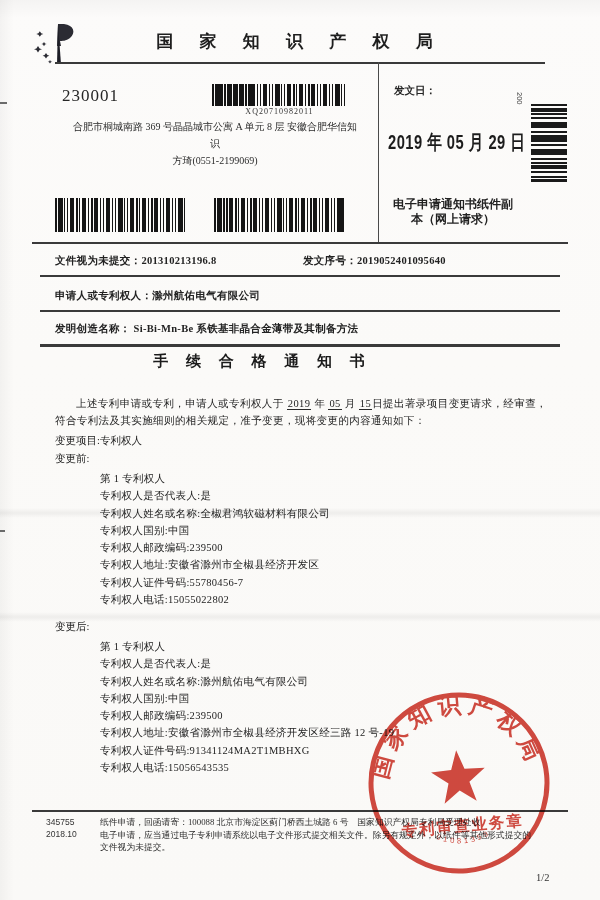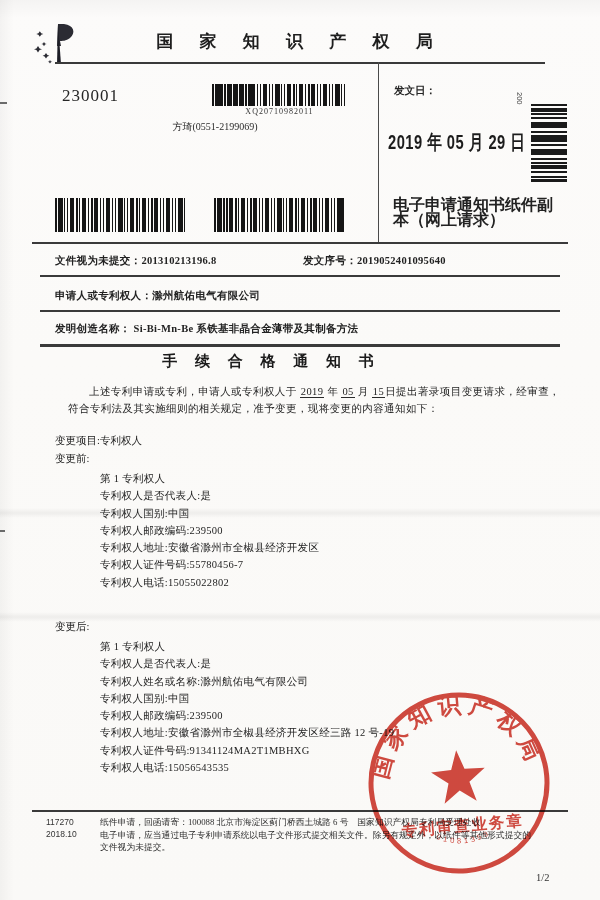--- a/index.html
+++ b/index.html
@@ -35,26 +35,26 @@
       repeating-linear-gradient(180deg,#1a1a1a 0 1px,rgba(0,0,0,0) 1px 9px),
       repeating-linear-gradient(180deg,rgba(0,0,0,0) 0 5px,#1a1a1a 5px 8px,rgba(0,0,0,0) 8px 14px);
   }
   .bc-caption{position:absolute;text-align:center;font-size:8px;letter-spacing:1px;color:#333;font-family:"Liberation Serif",serif;}
   .addr{position:absolute;left:70px;top:118px;width:290px;text-align:center;font-size:10px;line-height:17px;color:#2b2b2b;}
   .send-label{position:absolute;left:394px;top:84px;font-size:10.5px;font-weight:bold;}
   .date-stamp{position:absolute;left:388px;top:130px;font-size:16px;font-weight:bold;
     font-family:"Liberation Sans",sans-serif;transform:scale(0.92,1.25);transform-origin:left top;
     letter-spacing:0.5px;color:#1c1c1c;}
   .side-code{position:absolute;left:524px;top:92px;font-size:7.5px;color:#444;transform:rotate(90deg);transform-origin:left top;font-family:"Liberation Sans",sans-serif;}
-  .copy-note{position:absolute;left:393px;top:197px;font-size:16px;line-height:15px;font-weight:bold;color:#222;}
+  .copy-note{position:absolute;left:393px;top:197px;font-size:12px;line-height:15px;font-weight:bold;color:#222;text-align:center;}
   .meta{font-size:10.5px;font-weight:bold;color:#222;letter-spacing:0.3px;}
-  .title{position:absolute;left:9px;top:352px;width:525px;text-align:center;
+  .title{position:absolute;left:0;top:352px;width:525px;text-align:center;
     font-size:15px;font-weight:bold;letter-spacing:7px;color:#1b1b1b;}
-  .para{position:absolute;left:55px;top:384px;width:492px;font-size:10.5px;line-height:16.5px;
-    text-align:justify;text-indent:2em;color:#252525;letter-spacing:0.4px;margin-left:13px;}
+  .para{position:absolute;left:55px;top:396px;width:492px;font-size:10.5px;line-height:16.5px;
+    text-align:justify;text-indent:2em;color:#252525;letter-spacing:0.4px;}
   .u{border-bottom:1px solid #2a2a2a;padding:0 1px;}
   .label-line{font-size:10.5px;color:#232323;position:absolute;left:55px;}
   .rec{position:absolute;left:100px;font-size:10.5px;line-height:17.3px;color:#232323;letter-spacing:0.3px;}
   .footer-code{position:absolute;left:46px;top:816px;font-size:8.5px;line-height:12px;color:#333;font-family:"Liberation Sans",sans-serif;}
   .footer-text{position:absolute;left:100px;top:816px;width:460px;font-size:8.8px;line-height:12.5px;color:#2e2e2e;}
   .pagenum{position:absolute;left:536px;top:872px;font-size:10.5px;color:#333;}
   .stamp{position:absolute;left:366px;top:690px;mix-blend-mode:multiply;opacity:0.9;transform:rotate(-5deg);}
   .edge-mark{position:absolute;background:#6a6a6a;}
 </style>
 </head>
@@ -80,20 +80,21 @@
   </svg>
   <div class="agency">国 家 知 识 产 权 局</div>
   <div class="hr" style="left:55px;top:62px;width:490px;height:2px"></div>
   <div class="vr" style="left:378px;top:62px;height:180px"></div>
 
   <div class="code">230001</div>
   <div class="abs barcode" style="left:212px;top:84px;width:135px;height:22px"></div>
   <div class="bc-caption" style="left:212px;top:107px;width:135px">XQ20710982011</div>
 
   <div class="addr">
+    <div>合肥市桐城南路 369 号晶晶城市公寓 A 单元 8 层  安徽合肥华信知识</div>
     <div>方琦(0551-2199069)</div>
   </div>
 
   <div class="send-label">发文日：</div>
   <div class="date-stamp">2019 年 05 月 29 日</div>
   <div class="side-code">200</div>
   <div class="abs vbarcode" style="left:531px;top:104px;width:36px;height:80px"></div>
 
   <div class="abs barcode" style="left:55px;top:198px;width:130px;height:34px"></div>
   <div class="abs barcode" style="left:214px;top:198px;width:132px;height:34px"></div>
@@ -125,20 +126,21 @@
   <div class="title">手 续 合 格 通 知 书</div>
 
   <div class="para"><span>上述专利申请或专利，申请人或专利权人于</span> <span class="u">2019</span> <span>年</span> <span class="u">05</span> <span>月</span> <span class="u">15</span><span>日提出著录项目变更请求，经审查，符合专利法及其实施细则的相关规定，准予变更，现将变更的内容通知如下：</span></div>
 
   <div class="label-line" style="top:434px">变更项目:专利权人</div>
   <div class="label-line" style="top:452px">变更前:</div>
 
   <div class="rec" style="top:470px">
     <div>第 1 专利权人</div>
     <div>专利权人是否代表人:是</div>
+    <div>专利权人姓名或名称:全椒君鸿软磁材料有限公司</div>
     <div>专利权人国别:中国</div>
     <div>专利权人邮政编码:239500</div>
     <div>专利权人地址:安徽省滁州市全椒县经济开发区</div>
     <div>专利权人证件号码:55780456-7</div>
     <div>专利权人电话:15055022802</div>
   </div>
 
   <div class="label-line" style="top:620px">变更后:</div>
 
   <div class="rec" style="top:638px">
@@ -147,21 +149,21 @@
     <div>专利权人姓名或名称:滁州航佑电气有限公司</div>
     <div>专利权人国别:中国</div>
     <div>专利权人邮政编码:239500</div>
     <div>专利权人地址:安徽省滁州市全椒县经济开发区经三路 12 号-19</div>
     <div>专利权人证件号码:91341124MA2T1MBHXG</div>
     <div>专利权人电话:15056543535</div>
   </div>
 
   <div class="hr" style="left:32px;top:810px;width:536px;height:2px"></div>
   <div class="footer-code">
-    <div>117270</div>
+    <div>345755</div>
     <div>2018.10</div>
   </div>
   <div class="footer-text">
     <div>纸件申请，回函请寄：100088 北京市海淀区蓟门桥西土城路 6 号　国家知识产权局专利局受理处收</div>
     <div>电子申请，应当通过电子专利申请系统以电子文件形式提交相关文件。除另有规定外，以纸件等其他形式提交的</div>
     <div>文件视为未提交。</div>
   </div>
   <div class="pagenum">1/2</div>
 
   <svg class="stamp" width="186" height="186" viewBox="0 0 186 186">

